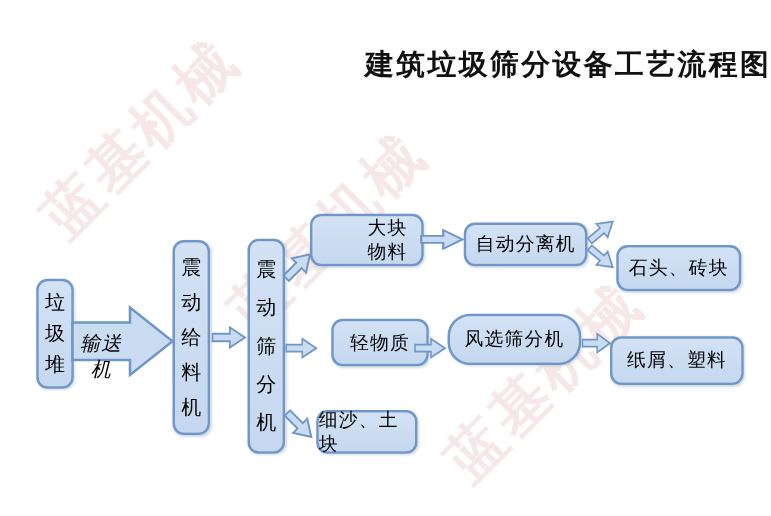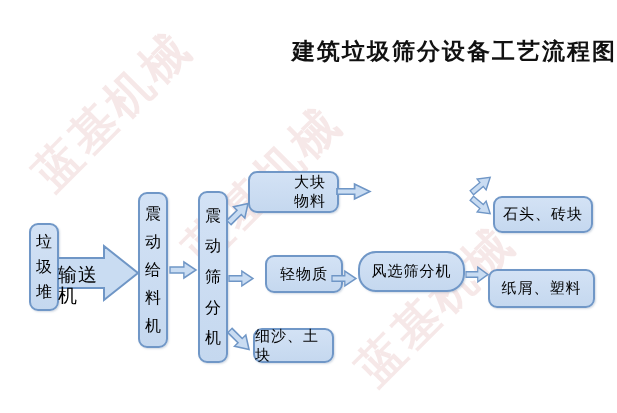--- a/index.html
+++ b/index.html
@@ -45,21 +45,21 @@
   #n-air     {left:358px;top:251px;width:107px;height:41px;border-radius:18px;}
   #n-paper   {left:488px;top:258px;width:107px;height:39px;margin-top:11px;}
   #n-sand    {left:253px;top:328px;width:81px; height:35px;}
   
   .arr{position:absolute;overflow:visible;}
   .arr polygon{fill:#c9dcf2;stroke:#6f96c6;stroke-width:1.6;}
   #a-big polygon{stroke-width:2;}
   #a-big        {left:58px; top:246px;}
   #a-big-label{
     position:absolute;left:58px;top:264px;width:46px;height:21px;line-height:21px;
-    font-size:19px;letter-spacing:1px;
+    text-align:center;font-size:16px;letter-spacing:1px;font-style:italic;
   }
   #a-feed-screen{left:170px;top:262px;}
   #a-screen-large{left:225px;top:205px;transform:rotate(-45deg);}
   #a-large-sep  {left:337px;top:184px;}
   #a-sep-steel  {left:469px;top:178px;transform:rotate(-40deg);}
   #a-sep-stone  {left:469px;top:199px;transform:rotate(40deg);}
   #a-screen-light{left:229px;top:271px;}
   #a-light-air  {left:332px;top:271px;}
   #a-air-paper  {left:466px;top:267px;}
   #a-screen-sand{left:226px;top:332px;transform:rotate(45deg);}
@@ -88,20 +88,21 @@
       <span>机</span>
     </div>
   <div class="node vertical" id="n-screen">
       <span>震</span>
       <span>动</span>
       <span>筛</span>
       <span>分</span>
       <span>机</span>
     </div>
   <div class="node" id="n-large">大块物料</div>
+  <div class="node" id="n-separator">自动分离机</div>
   <div class="node" id="n-stone">石头、砖块</div>
   <div class="node" id="n-light">轻物质</div>
   <div class="node" id="n-air">风选筛分机</div>
   <div class="node" id="n-paper">纸屑、塑料</div>
   <div class="node" id="n-sand">细沙、土块</div>
 
   <svg class="arr" id="a-big" width="80" height="54" viewBox="0 0 80 54" preserveAspectRatio="none">
     <polygon points="0,12 46,12 46,0 80,27 46,54 46,42 0,42"></polygon>
   </svg>
   <div id="a-big-label">输送机</div>

